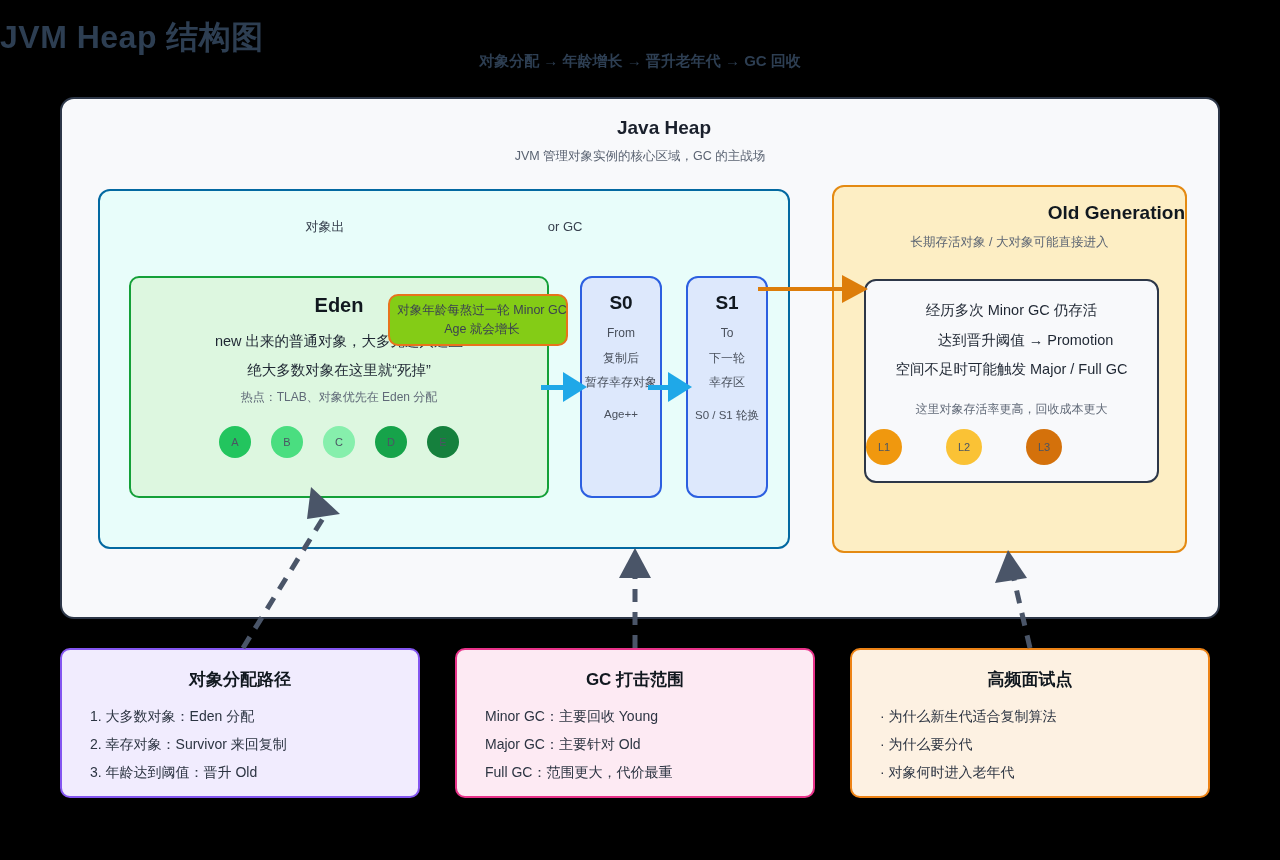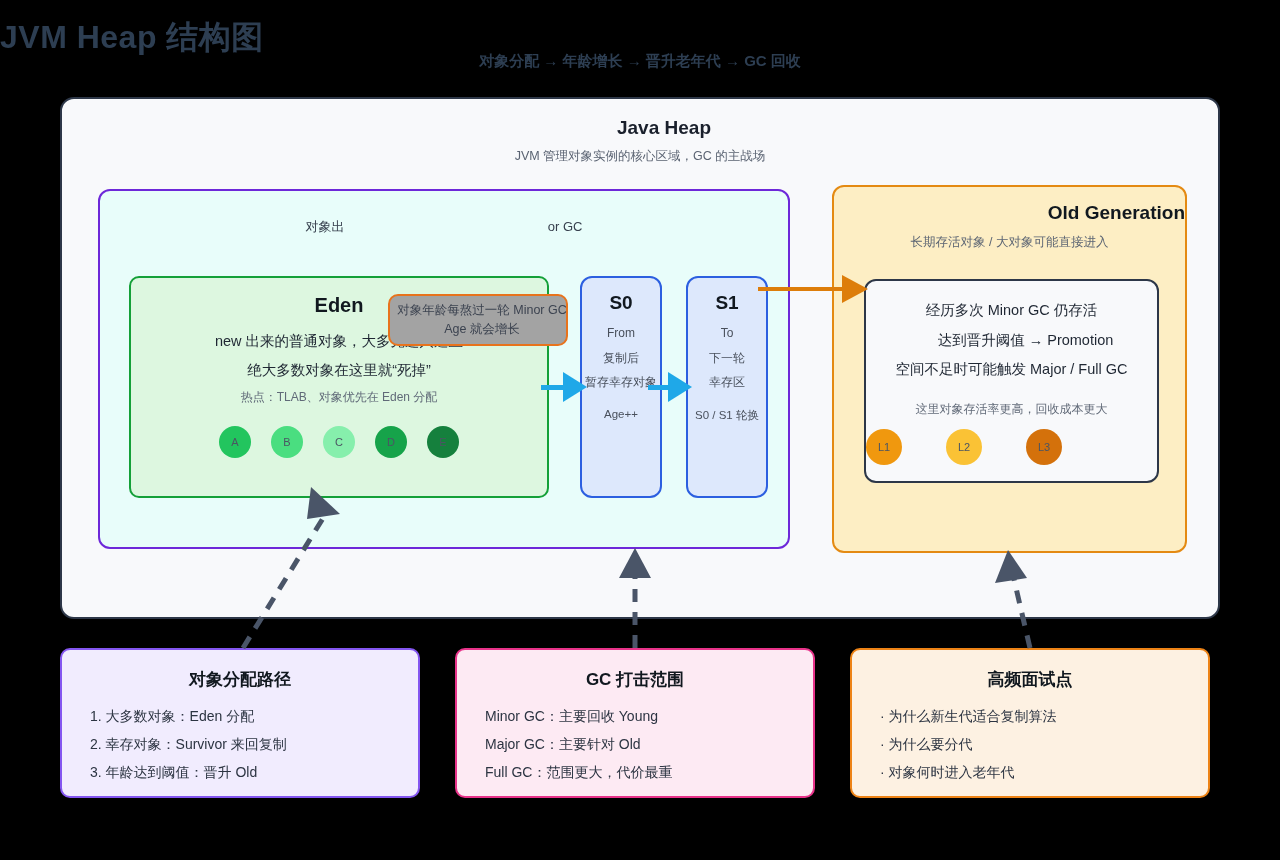--- a/index.html
+++ b/index.html
@@ -39,33 +39,33 @@
   .heap-sub {
     position: absolute; left: 0; top: 49px; width: 100%;
     text-align: center; font-size: 12.5px; color: #5a6372;
   }
 
   
   .young {
     position: absolute; left: 36px; top: 90px;
     width: 692px; height: 360px;
     background: #e8fdfa;
-    border: 2px solid #6d28d9;
+    border: 2px solid #0369a1;
     border-radius: 12px;
   }
   .young-sub {
     position: absolute; left: 0; top: 27px; width: 100%;
     text-align: center; font-size: 13px; color: #37404e;
   }
 
   
   .tooltip {
     position: absolute; left: 288px; top: 103px;
     width: 180px; height: 52px;
-    background: #a3a3a3;
+    background: #84cc16;
     border: 2px solid #e8731c;
     border-radius: 10px;
     display: flex; flex-direction: column;
     align-items: center; justify-content: center;
     z-index: 40;
     padding-left: 8px;
   }
   .tooltip-line { font-size: 12.5px; color: #3c4350; line-height: 1.55; white-space: nowrap; }
 
   

